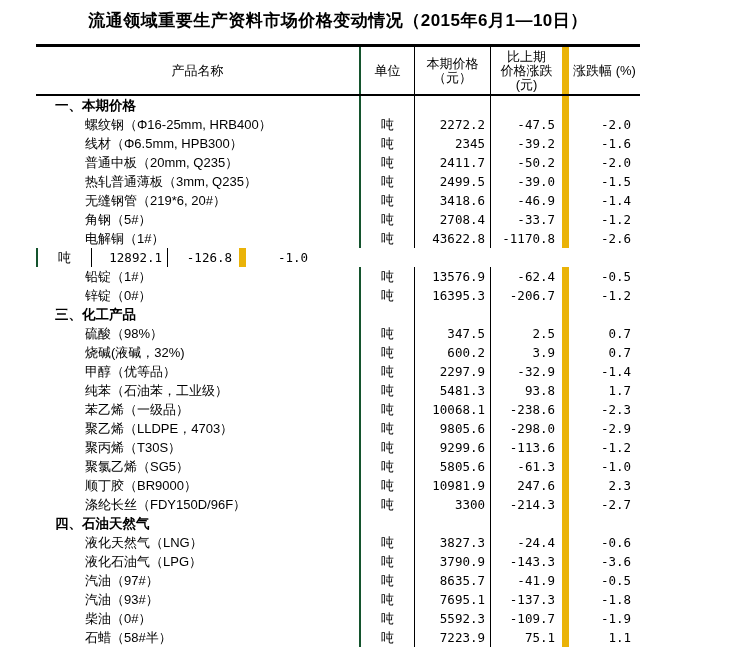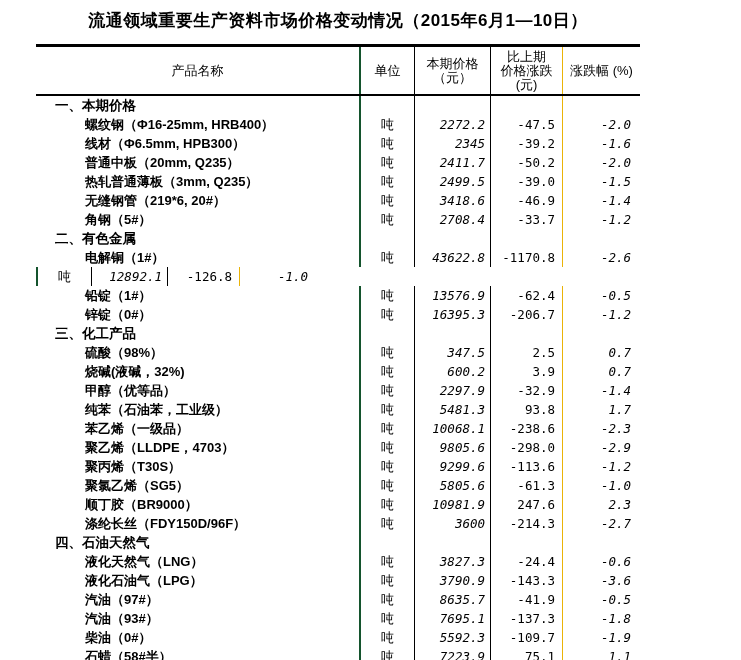--- a/index.html
+++ b/index.html
@@ -47,52 +47,52 @@
   }
   .cell {
     box-sizing: border-box;
     flex: 0 0 auto;
     overflow: hidden;
   }
   .c1 { width: 323px; }
   .c2 { width: 55px;  border-left: 2px solid #14532d; }
   .c3 { width: 76px;  border-left: 1px solid #000; font-family: Liberation Serif, serif; }
   .c4 { width: 72px;  border-left: 1px solid #000; }
-  .c5 { width: 78px;  border-left: 1px solid #eab308; }
+  .c5 { width: 78px;  border-left: 7px solid #eab308; }
   .hcell {
     display: flex;
     align-items: center;
     justify-content: center;
     text-align: center;
     font-size: 13px;
     line-height: 14px;
     white-space: pre-line;
   }
   .tbody { }
   .row {
     display: flex;
     height: 19px;
     font-size: 13px;
     line-height: 19px;
   }
-  .row .c1 { padding-left: 49px; white-space: nowrap; font-weight: bold; }
+  .row .c1 { padding-left: 49px; white-space: nowrap; }
   .row.section .c1 {
     padding-left: 19px;
     font-weight: bold;
     font-size: 13.5px;
   }
   .row .c2 { text-align: center; }
   .num {
     text-align: right;
     font-family: "DejaVu Sans Mono", monospace;
     font-size: 12.5px;
   }
-  .row .c3 { padding-right: 5px; font-style: italic; }
+  .row .c3 { padding-right: 5px; }
   .row .c4 { padding-right: 7px; }
-  .row .c5 { padding-right: 9px; font-style: italic; }
+  .row .c5 { padding-right: 9px; }
 </style>
 </head>
 <body>
 
 <div class="page">
 
   <div class="title">流通领域重要生产资料市场价格变动情况（2015年6月1—10日）</div>
 
   <div class="price-table">
 
@@ -157,27 +157,20 @@
   </div>
 
   <div class="row">
     <div class="cell c1">角钢（5#）</div>
     <div class="cell c2">吨</div>
     <div class="cell c3 num">2708.4</div>
     <div class="cell c4 num">-33.7</div>
     <div class="cell c5 num">-1.2</div>
   </div>
 
-  <div class="row section">
-    <div class="cell c1">二、有色金属</div>
-    <div class="cell c2"></div>
-    <div class="cell c3 num"></div>
-    <div class="cell c4 num"></div>
-    <div class="cell c5 num"></div>
-  </div>
 
   <div class="row">
     <div class="cell c1">电解铜（1#）</div>
     <div class="cell c2">吨</div>
     <div class="cell c3 num">43622.8</div>
     <div class="cell c4 num">-1170.8</div>
     <div class="cell c5 num">-2.6</div>
   </div>
 
   <div class="row">
@@ -279,21 +272,21 @@
     <div class="cell c1">顺丁胶（BR9000）</div>
     <div class="cell c2">吨</div>
     <div class="cell c3 num">10981.9</div>
     <div class="cell c4 num">247.6</div>
     <div class="cell c5 num">2.3</div>
   </div>
 
   <div class="row">
     <div class="cell c1">涤纶长丝（FDY150D/96F）</div>
     <div class="cell c2">吨</div>
-    <div class="cell c3 num">3600</div>
+    <div class="cell c3 num">3300</div>
     <div class="cell c4 num">-214.3</div>
     <div class="cell c5 num">-2.7</div>
   </div>
 
   <div class="row section">
     <div class="cell c1">四、石油天然气</div>
     <div class="cell c2"></div>
     <div class="cell c3 num"></div>
     <div class="cell c4 num"></div>
     <div class="cell c5 num"></div>

